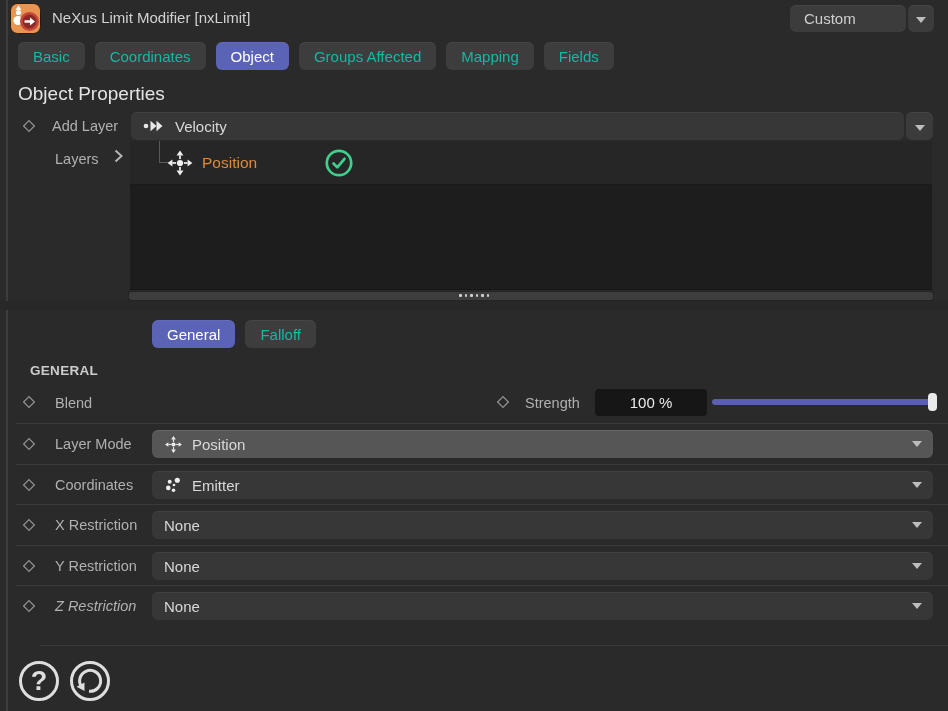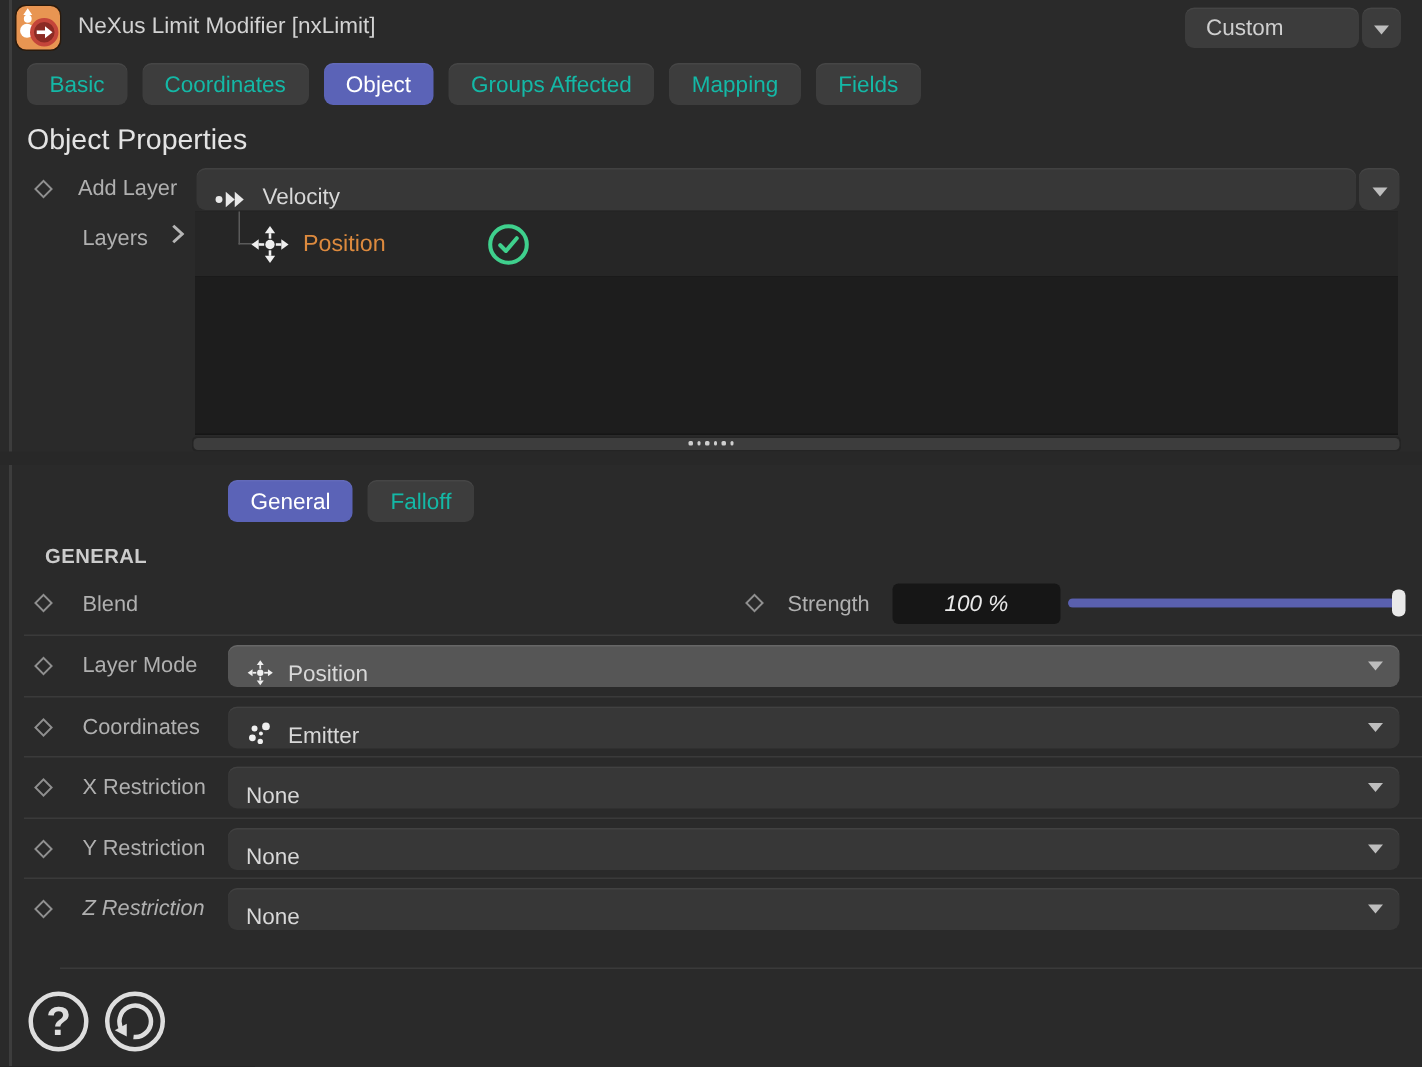--- a/index.html
+++ b/index.html
@@ -28,21 +28,21 @@
   .tab{ height:28px; padding:0 15px; border:none; border-radius:6px; background:#3d3d3d;
     color:#14b8a6; font-size:15px; font-family:inherit; box-shadow: inset 0 1px 0 rgba(255,255,255,.05); }
   .tab.active{ background:#5b63b7; color:#ffffff; }
 
   .section-title{ position:absolute; left:18px; top:83px; font-size:19px; color:#e3e3e3; }
 
   
   .diamond{ position:absolute; width:14px; height:14px; }
   .row-label{ position:absolute; font-size:14.5px; color:#b0b0b0; height:28px; line-height:28px; }
   .dropdown{ position:absolute; height:28px; background:#373737; border-radius:6px;
-    box-shadow: inset 0 1px 0 rgba(255,255,255,.055); display:flex; align-items:flex-end;
+    box-shadow: inset 0 1px 0 rgba(255,255,255,.055); display:flex; align-items:center;
     font-size:15px; color:#d8d8d8; padding:0 12px; }
   .dropdown .dd-arrow{ position:absolute; right:11px; top:11px; }
   .dropdown.lit{ background:#565656; box-shadow: inset 0 1px 0 rgba(255,255,255,.1); }
   .dd-icon{ margin-right:9px; flex:0 0 auto; display:flex; }
   .sep{ position:absolute; left:16px; right:0; height:1px; background:#3a3a3a; }
 
   
   .addlayer-dd{ left:131px; top:112px; width:773px; }
   .addlayer-arrow{ position:absolute; left:906px; top:112px; width:27px; height:28px;
     background:#3b3b3b; border:none; border-radius:6px; box-shadow: inset 0 1px 0 rgba(255,255,255,.05);}
@@ -68,21 +68,21 @@
 
   
   .subtabs{ position:absolute; left:152px; top:320px; display:flex; gap:10px; }
 
   .general-heading{ position:absolute; left:30px; top:363px; font-size:13.5px; font-weight:bold;
     color:#cccccc; letter-spacing:.3px; }
 
   
   .value-box{ position:absolute; left:595px; top:389px; width:112px; height:27px;
     background:#161616; border:none; border-radius:4px; color:#eaeaea; font-size:15px;
-    text-align:center; font-family:inherit;font-style:italic; }
+    text-align:center; font-family:inherit; }
   .slider{ position:absolute; left:712px; top:399px; width:222px; height:6px;
     background:#1f1f1f; border-radius:3px; }
   .slider-fill{ position:absolute; left:0; top:0; height:6px; background:#5a60ae; border-radius:3px; }
   .slider-handle{ position:absolute; right:-3px; top:-6px; width:9px; height:18px;
     background:#e9e9e9; border-radius:4px; }
 
   .footer-sep{ position:absolute; left:40px; right:0; top:645px; height:1px; background:#3a3a3a; }
   .foot-btn{ position:absolute; top:659px; width:44px; height:44px; background:transparent; border:none; padding:0; }
 </style>
 </head>

